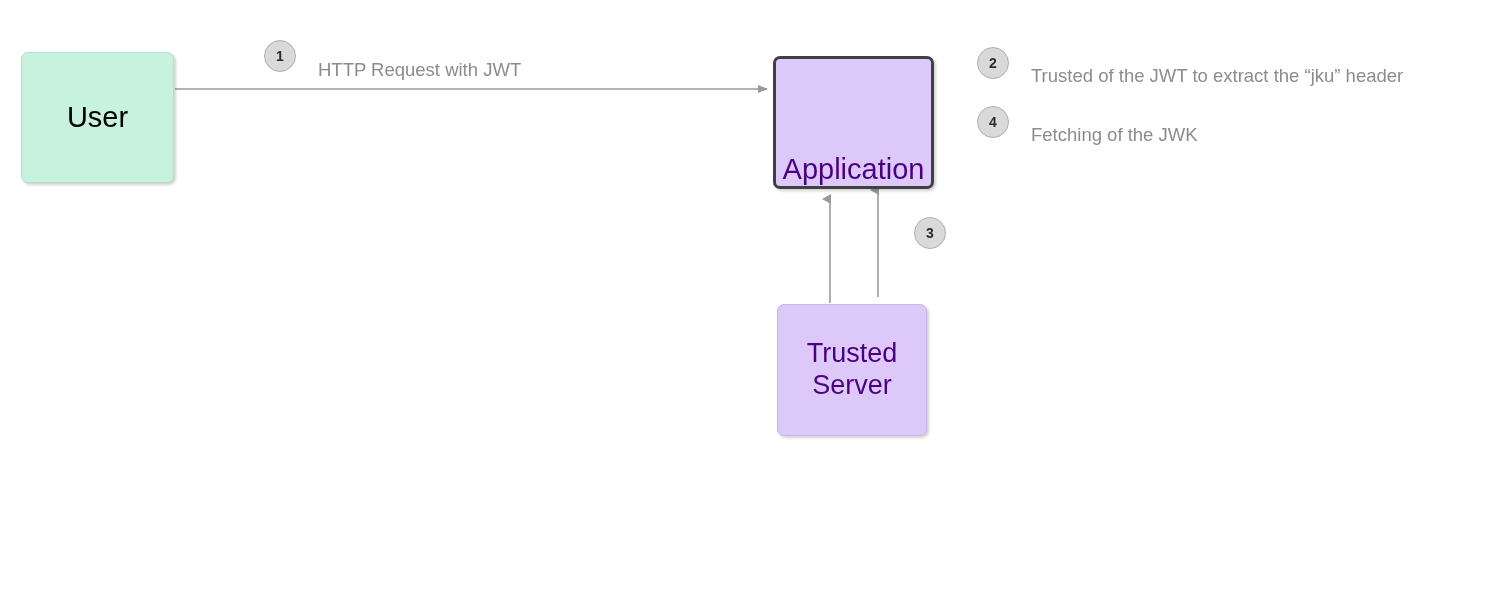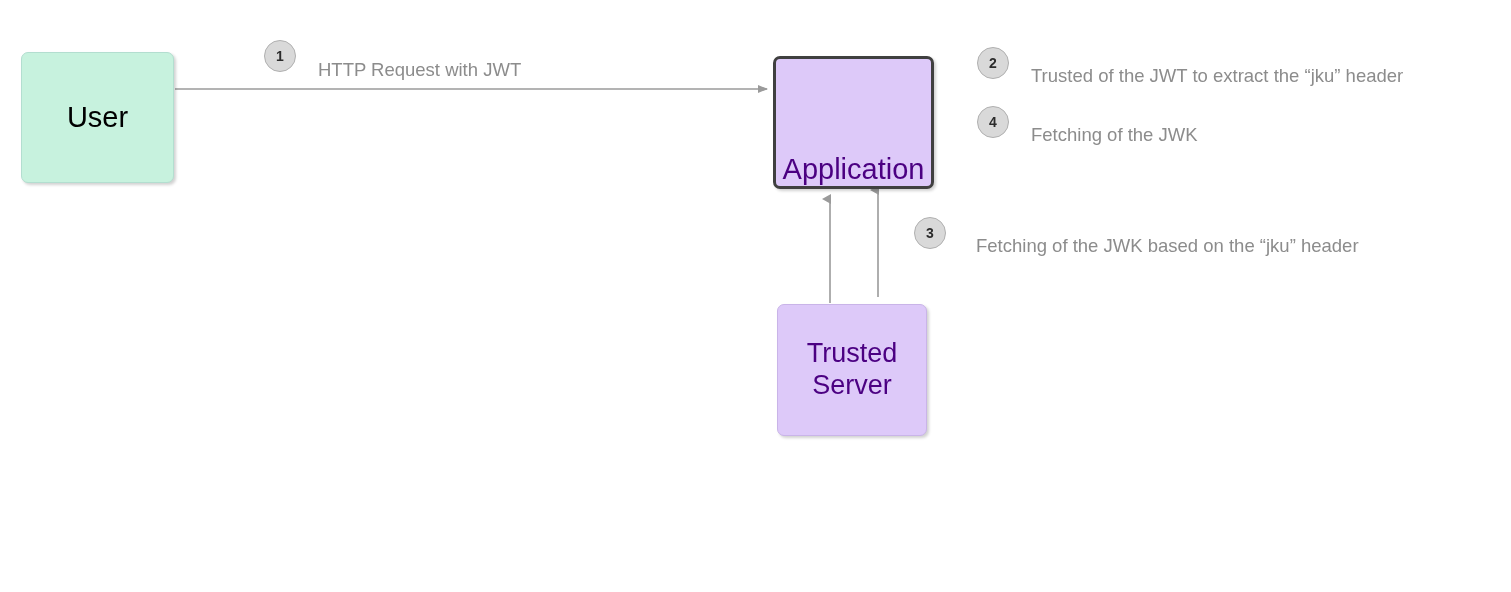--- a/index.html
+++ b/index.html
@@ -174,15 +174,14 @@
   <div class="step-text step-2-text">Trusted of the JWT to extract the “jku” header</div>
 
   <div class="badge step-4-badge">
     <span>4</span>
   </div>
   <div class="step-text step-4-text">Fetching of the JWK</div>
 
   <div class="badge step-3-badge">
     <span>3</span>
   </div>
-  <div class="step-text step-3-text">Fetching of the JWK based on the “jku” header</div>
 
 </div>
 
 </body></html>

